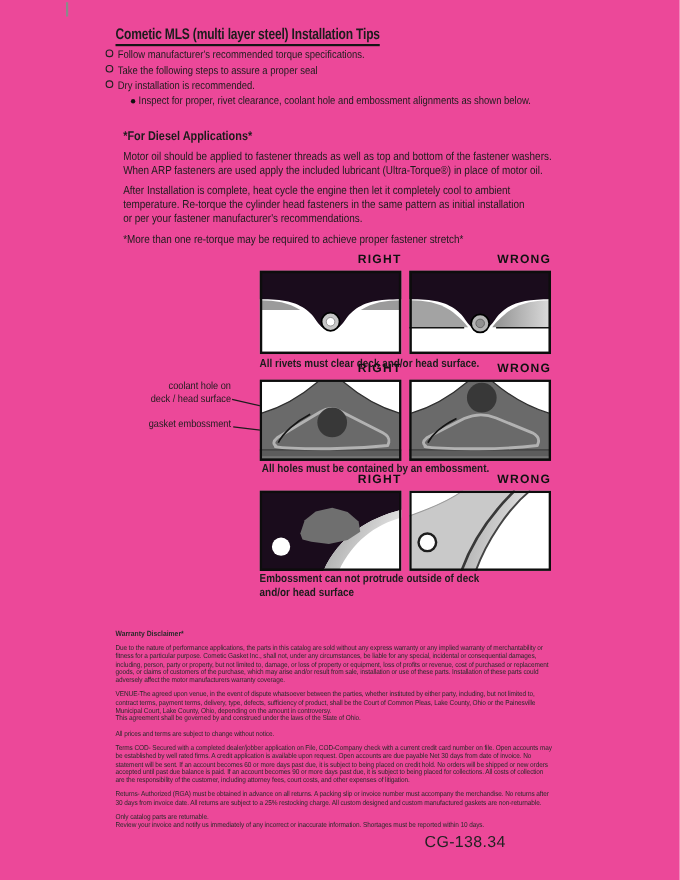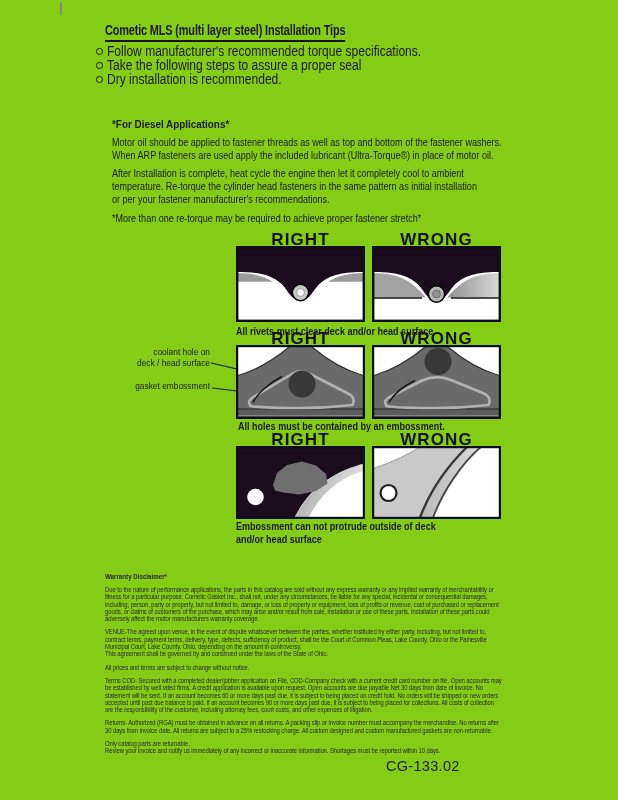--- a/index.html
+++ b/index.html
@@ -1,48 +1,48 @@
 <!DOCTYPE html>
 <html><head>
 <meta charset="utf-8">
 <style>
   html,body{margin:0;padding:0;background:#fff;}
-  .page{position:relative;width:618px;height:800px;background:#84cc16;
+  .page{position:relative;width:618px;height:800px;background:#ec4899;
         font-family:"Liberation Sans",sans-serif;color:#1c1c1c;overflow:hidden;}
   .abs{position:absolute;}
 
   
   .tick{left:60px;top:2px;width:1.5px;height:13px;background:#8a8a8a;}
 
   
   .title{left:105px;top:22px;font-size:14px;font-weight:bold;white-space:nowrap;
          border-bottom:2px solid #151515;padding-bottom:2px;
          transform:scaleX(0.78);transform-origin:0 0;letter-spacing:-0.2px;}
 
   
-  .bullets{left:96px;top:44px;font-size:14px;line-height:14px;}
+  .bullets{left:96px;top:44px;font-size:10px;line-height:14px;}
   .b-row{white-space:nowrap;height:14px;}
   .b-row.sub{padding-left:23px;}
   .mk-open{display:inline-block;width:4.5px;height:4.5px;border:1px solid #222;
            border-radius:50%;margin-right:4px;vertical-align:1.5px;}
   .mk-dot{display:inline-block;width:4px;height:4px;background:#111;
           border-radius:50%;margin-right:3px;vertical-align:1.5px;}
   .ctext{display:inline-block;transform:scaleX(0.86);transform-origin:0 0;white-space:nowrap;}
 
   .h2{left:112px;top:118px;font-size:11.5px;font-weight:bold;white-space:nowrap;
       transform:scaleX(0.86);transform-origin:0 0;}
   .par{font-size:10.5px;line-height:13.2px;white-space:pre-line;width:500px;
        transform:scaleX(0.86);transform-origin:0 0;}
   .par1{left:112px;top:136px;}
   .par2{left:112px;top:167px;}
   .note{left:112px;top:212px;font-size:10.5px;white-space:nowrap;
         transform:scaleX(0.86);transform-origin:0 0;}
 
   
-  .dlabel{width:129px;text-align:center;font-size:17px;font-weight:bold;
+  .dlabel{width:129px;text-align:right;font-size:11px;font-weight:bold;
           letter-spacing:1.1px;color:#111;}
   .cap{font-size:10.5px;font-weight:bold;line-height:12.5px;white-space:pre-line;
        transform:scaleX(0.86);transform-origin:0 0;width:320px;}
   .side-label{width:120px;text-align:right;font-size:9.5px;line-height:11px;
               white-space:pre-line;transform:scaleX(0.88);transform-origin:100% 0;}
   .frame{width:129px;}
   .frame svg{display:block;}
 
   
   .disclaimer{left:105px;top:573px;width:505px;transform:scaleX(0.91);
@@ -59,20 +59,21 @@
 <div class="page">
 
   <div class="abs tick"></div>
 
   <div class="abs title">Cometic MLS (multi layer steel) Installation Tips</div>
 
   <div class="abs bullets">
     <div class="b-row"><span class="mk-open"></span><span class="ctext">Follow manufacturer's recommended torque specifications.</span></div>
     <div class="b-row"><span class="mk-open"></span><span class="ctext">Take the following steps to assure a proper seal</span></div>
     <div class="b-row"><span class="mk-open"></span><span class="ctext">Dry installation is recommended.</span></div>
+    <div class="b-row sub"><span class="mk-dot"></span><span class="ctext">Inspect for proper, rivet clearance, coolant hole and embossment alignments as shown below.</span></div>
   </div>
 
   <div class="abs h2">*For Diesel Applications*</div>
   <div class="abs par par1">Motor oil should be applied to fastener threads as well as top and bottom of the fastener washers.
 When ARP fasteners are used apply the included lubricant (Ultra-Torque®) in place of motor oil.</div>
   <div class="abs par par2">After Installation is complete, heat cycle the engine then let it completely cool to ambient
 temperature. Re-torque the cylinder head fasteners in the same pattern as initial installation
 or per your fastener manufacturer's recommendations.</div>
   <div class="abs note">*More than one re-torque may be required to achieve proper fastener stretch*</div>
 
@@ -219,15 +220,15 @@
 be established by well rated firms.  A credit application is available upon request.  Open accounts are due payable Net 30 days from date of invoice.  No
 statement will be sent.  If an account becomes 60 or more days past due, it is subject to being placed on credit hold.  No orders will be shipped or new orders
 accepted until past due balance is paid.  If an account becomes 90 or more days past due, it is subject to being placed for collections.  All costs of collection
 are the responsibility of the customer, including attorney fees, court costs, and other expenses of litigation.</p>
     <p class="dp">Returns- Authorized (RGA) must be obtained in advance on all returns.  A packing slip or invoice number must accompany the merchandise.  No returns after
 30 days from invoice date.  All returns are subject to a 25% restocking charge.  All custom designed and custom manufactured gaskets are non-returnable.</p>
     <p class="dp">Only catalog parts are returnable.
 Review your invoice and notify us immediately of any incorrect or inaccurate information.  Shortages must be reported within 10 days.</p>
   </div>
 
-  <div class="abs footer-code">CG-133.02</div>
+  <div class="abs footer-code">CG-138.34</div>
 
 </div>
 
 </body></html>

